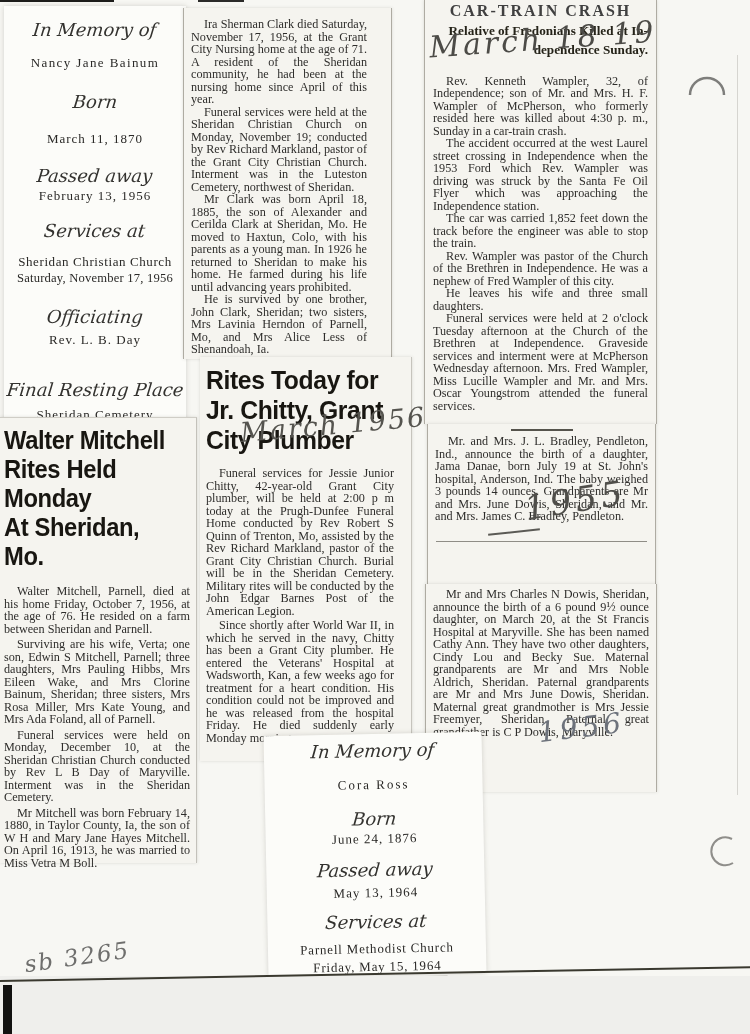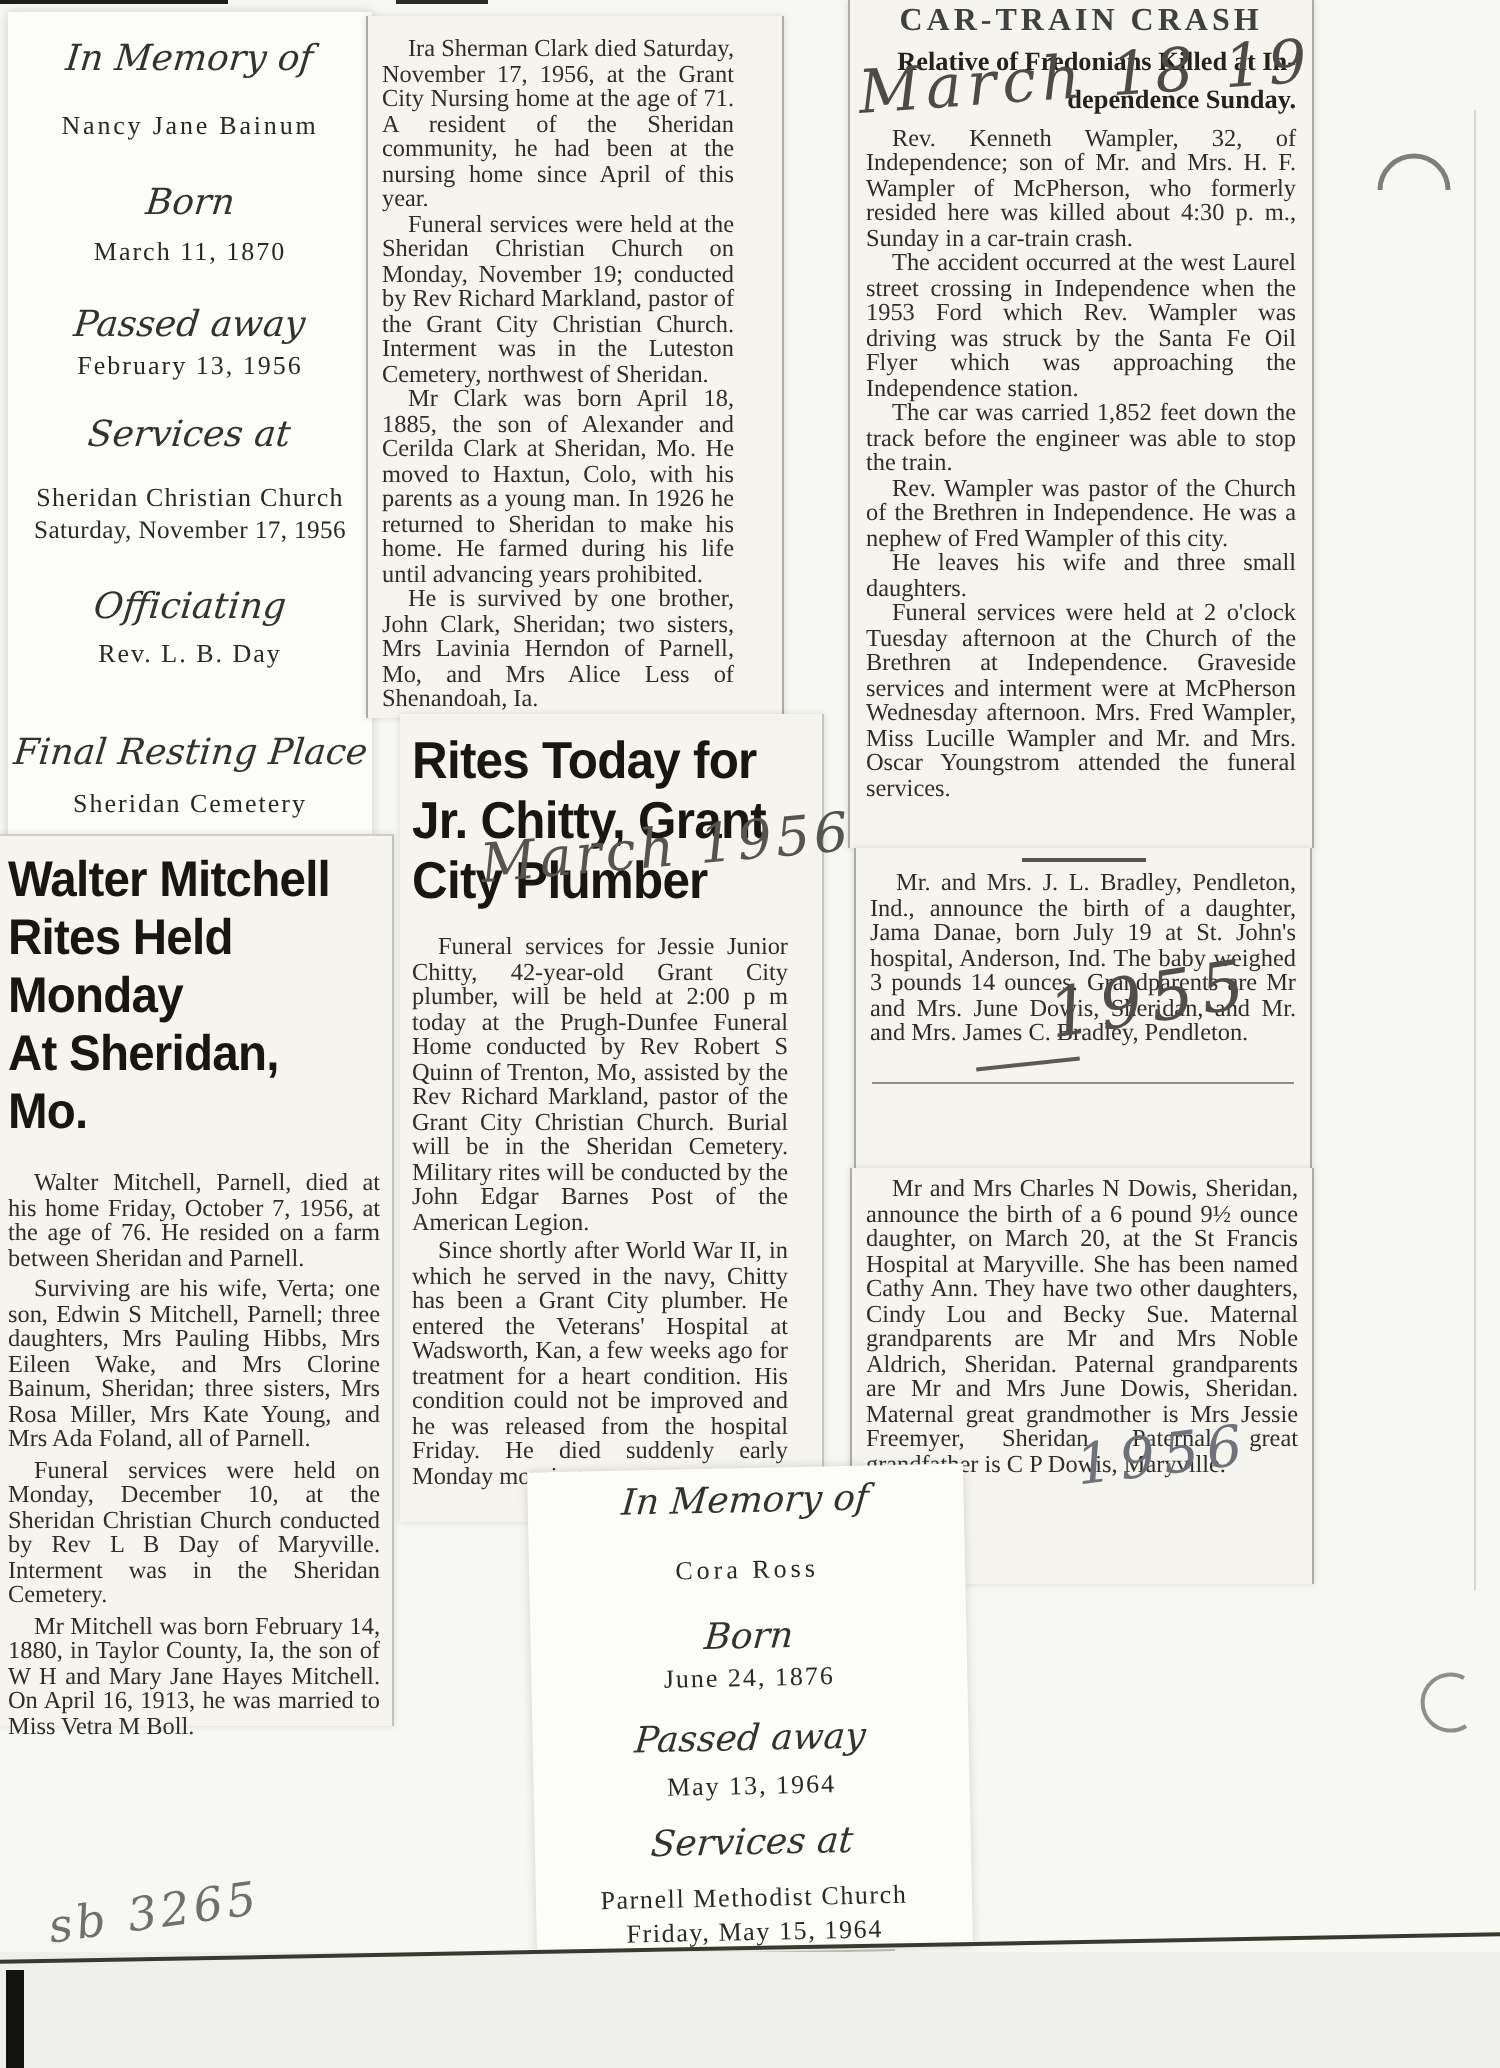--- a/index.html
+++ b/index.html
@@ -57,21 +57,21 @@
 <div class="page">
 
   <div class="edge-top-1"></div>
   <div class="edge-top-2"></div>
   <div class="right-edge-line"></div>
 
   <section class="card" style="left:4px; top:6px; width:182px; height:418px;">
     <div style="margin-top:13px;"><span class="script">In Memory of</span></div>
     <div class="tw" style="margin-top:15px; letter-spacing:1.4px;">Nancy Jane Bainum</div>
     <div style="margin-top:20px;"><span class="script">Born</span></div>
-    <div class="tw" style="margin-top:6px;">March 11, 1870</div>
+    <div class="tw" style="margin-top:19px;">March 11, 1870</div>
     <div style="margin-top:18px;"><span class="script">Passed away</span></div>
     <div class="tw" style="margin-top:2px;">February 13, 1956</div>
     <div style="margin-top:16px;"><span class="script">Services at</span></div>
     <div class="tw" style="margin-top:13px; letter-spacing:0.6px;">Sheridan Christian Church</div>
     <div class="tw" style="margin-top:1px; letter-spacing:0.2px; font-size:12.6px;">Saturday, November 17, 1956</div>
     <div style="margin-top:20px;"><span class="script">Officiating</span></div>
     <div class="tw" style="margin-top:5px;">Rev. L. B. Day</div>
     <div style="margin-top:31px;"><span class="script">Final Resting Place</span></div>
     <div class="tw" style="margin-top:7px;">Sheridan Cemetery</div>
   </section>
@@ -84,21 +84,21 @@
       <p>He is survived by one brother, John Clark, Sheridan; two sisters, Mrs Lavinia Herndon of Parnell, Mo, and Mrs Alice Less of Shenandoah, Ia.</p>
     </div>
   </article>
 
   <article class="clip rule-v news" style="left:424px; top:0; width:233px; height:424px; padding:0 8px; box-sizing:border-box; overflow:hidden;">
     <div class="cartrain-head">CAR-TRAIN CRASH</div>
     <div class="cartrain-sub" style="margin-top:3px;">
       <div>Relative of Fredonians Killed at In-</div>
       <div>dependence Sunday.</div>
     </div>
-    <div class="body" style="margin-top:4px;">
+    <div class="body" style="margin-top:16px;">
       <p>Rev. Kenneth Wampler, 32, of Independence; son of Mr. and Mrs. H. F. Wampler of McPherson, who formerly resided here was killed about 4:30 p. m., Sunday in a car-train crash.</p>
       <p>The accident occurred at the west Laurel street crossing in Independence when the 1953 Ford which Rev. Wampler was driving was struck by the Santa Fe Oil Flyer which was approaching the Independence station.</p>
       <p>The car was carried 1,852 feet down the track before the engineer was able to stop the train.</p>
       <p>Rev. Wampler was pastor of the Church of the Brethren in Independence.  He was a nephew of Fred Wampler of this city.</p>
       <p>He leaves his wife and three small daughters.</p>
       <p>Funeral services were held at 2 o'clock Tuesday afternoon at the Church of the Brethren at Independence. Graveside services and interment were at McPherson Wednesday afternoon. Mrs. Fred Wampler, Miss Lucille Wampler and Mr. and Mrs. Oscar Youngstrom attended the funeral services.</p>
     </div>
     <div class="hand" style="left:4px; top:32px; font-size:30px; transform:rotate(-4deg); color:#4c4b47; letter-spacing:3px;">March 18 1956</div>
   </article>
 

